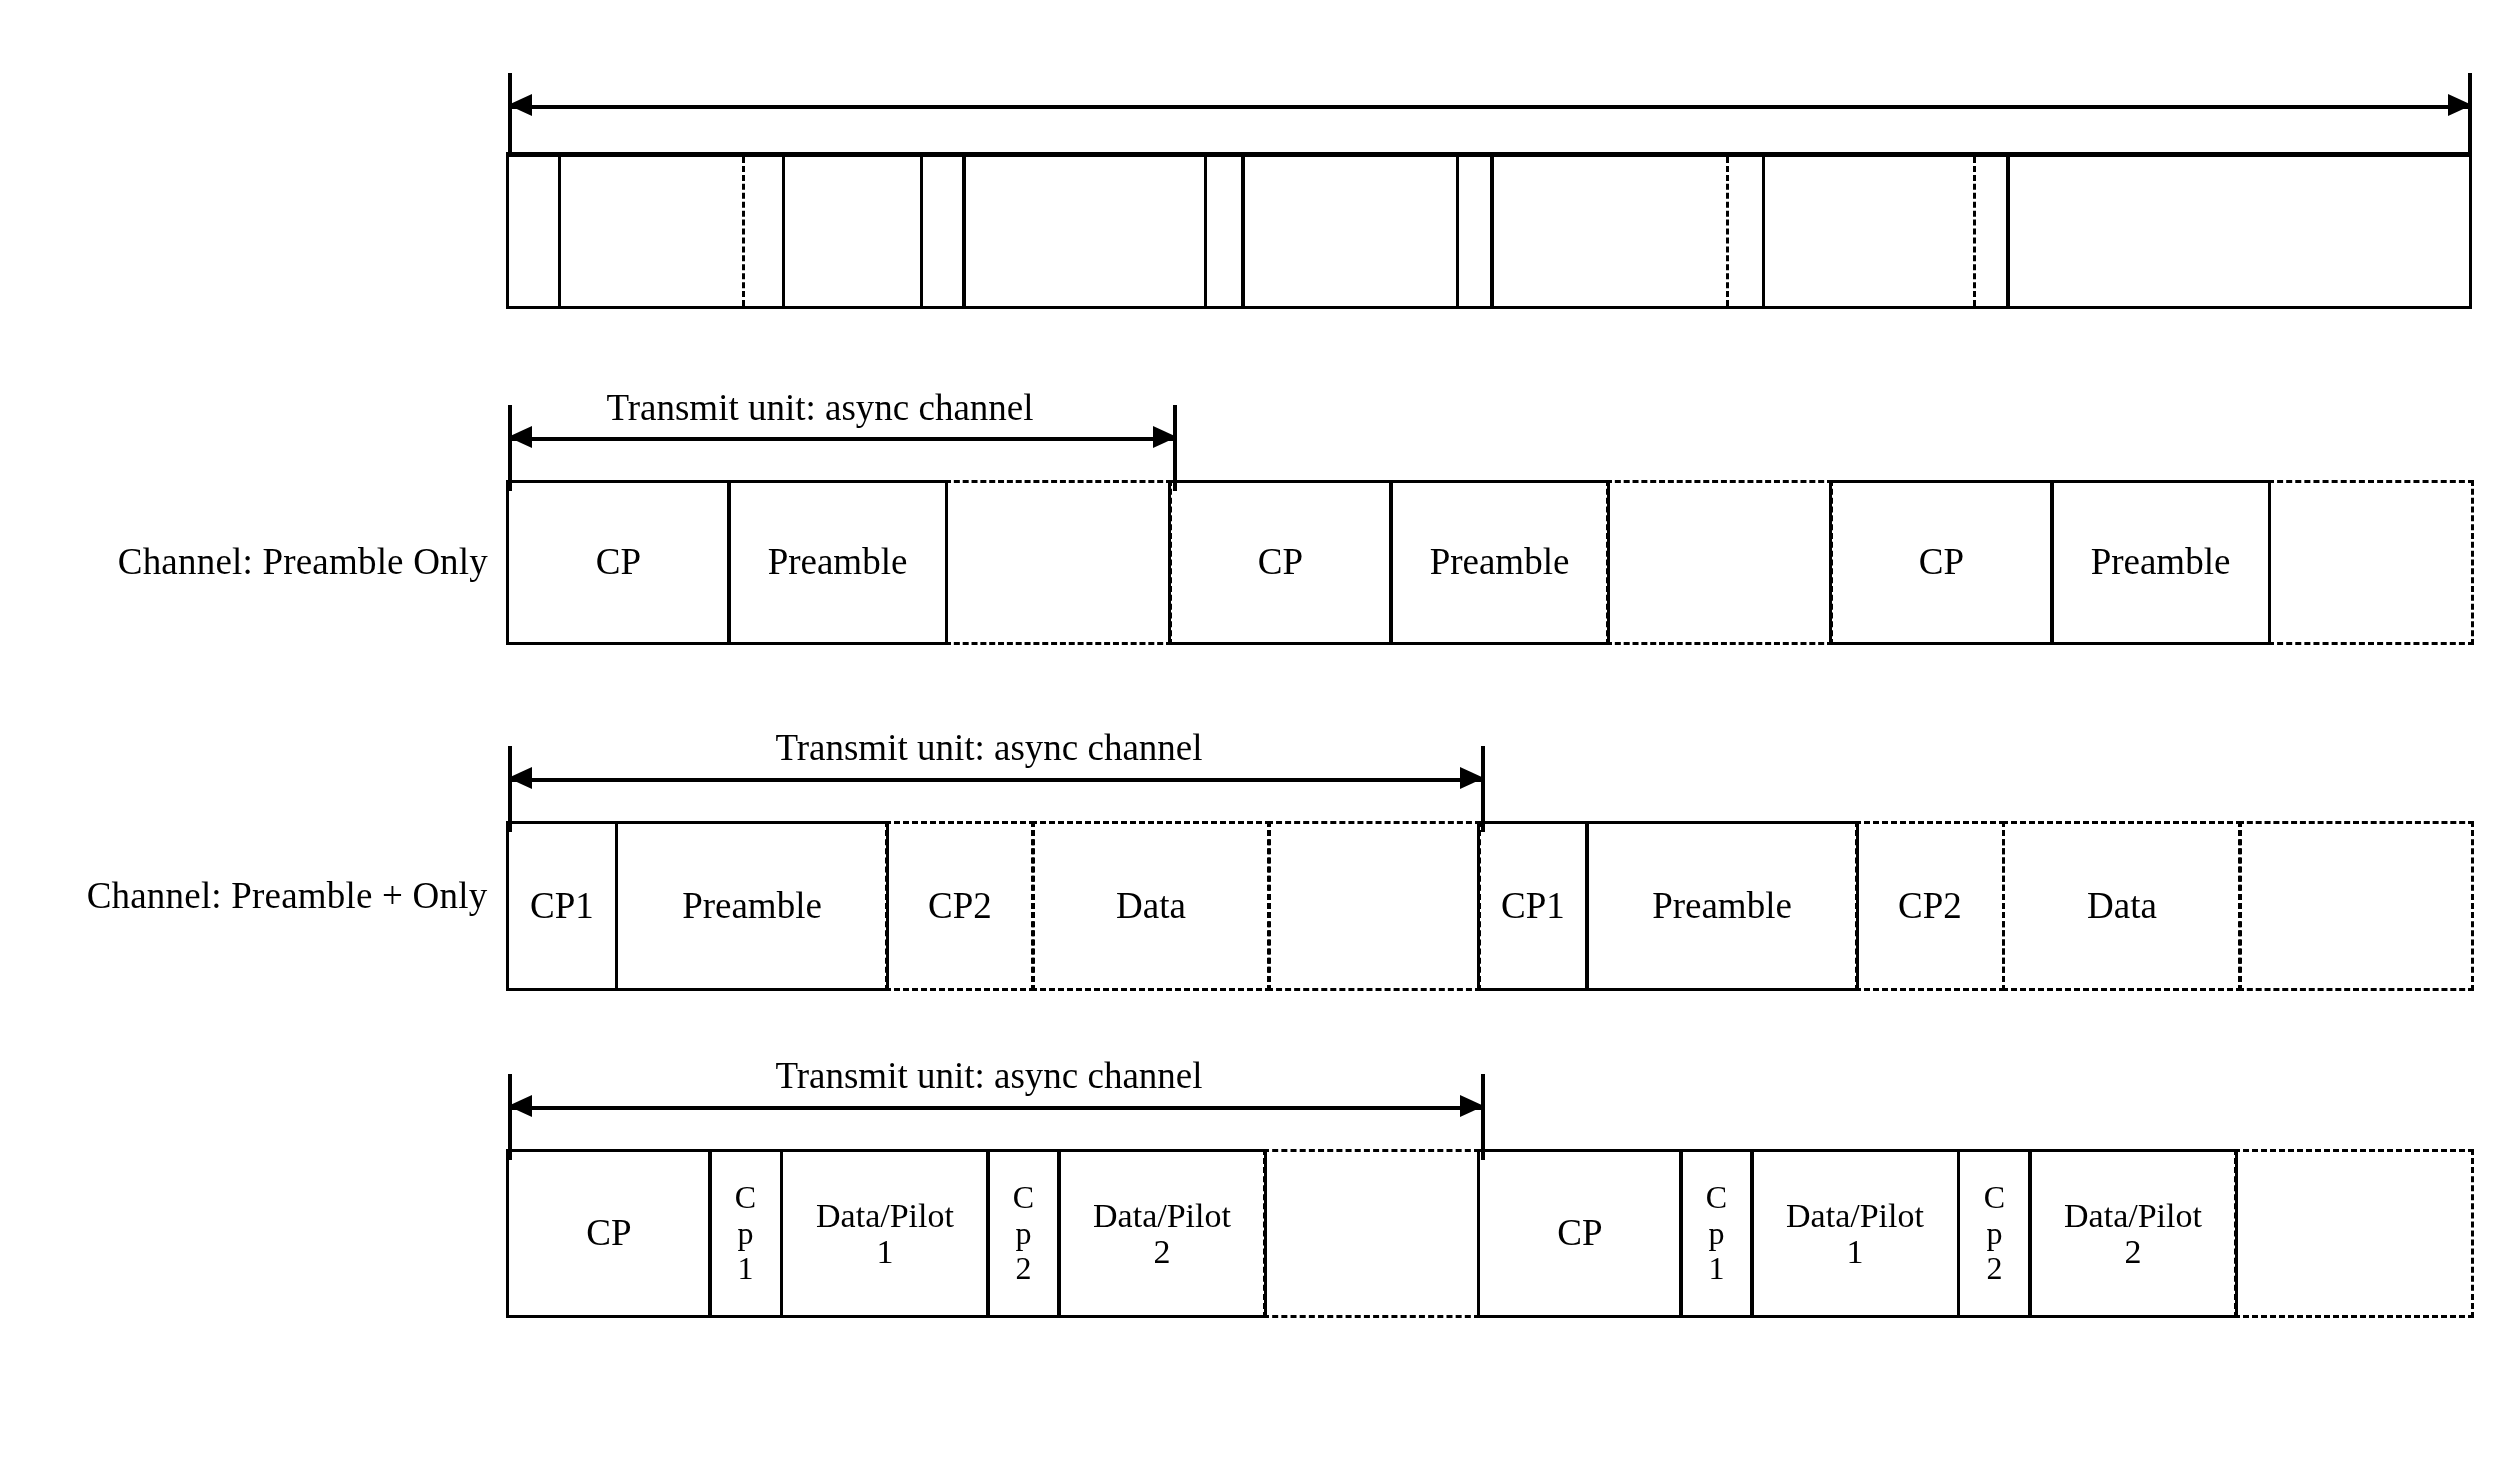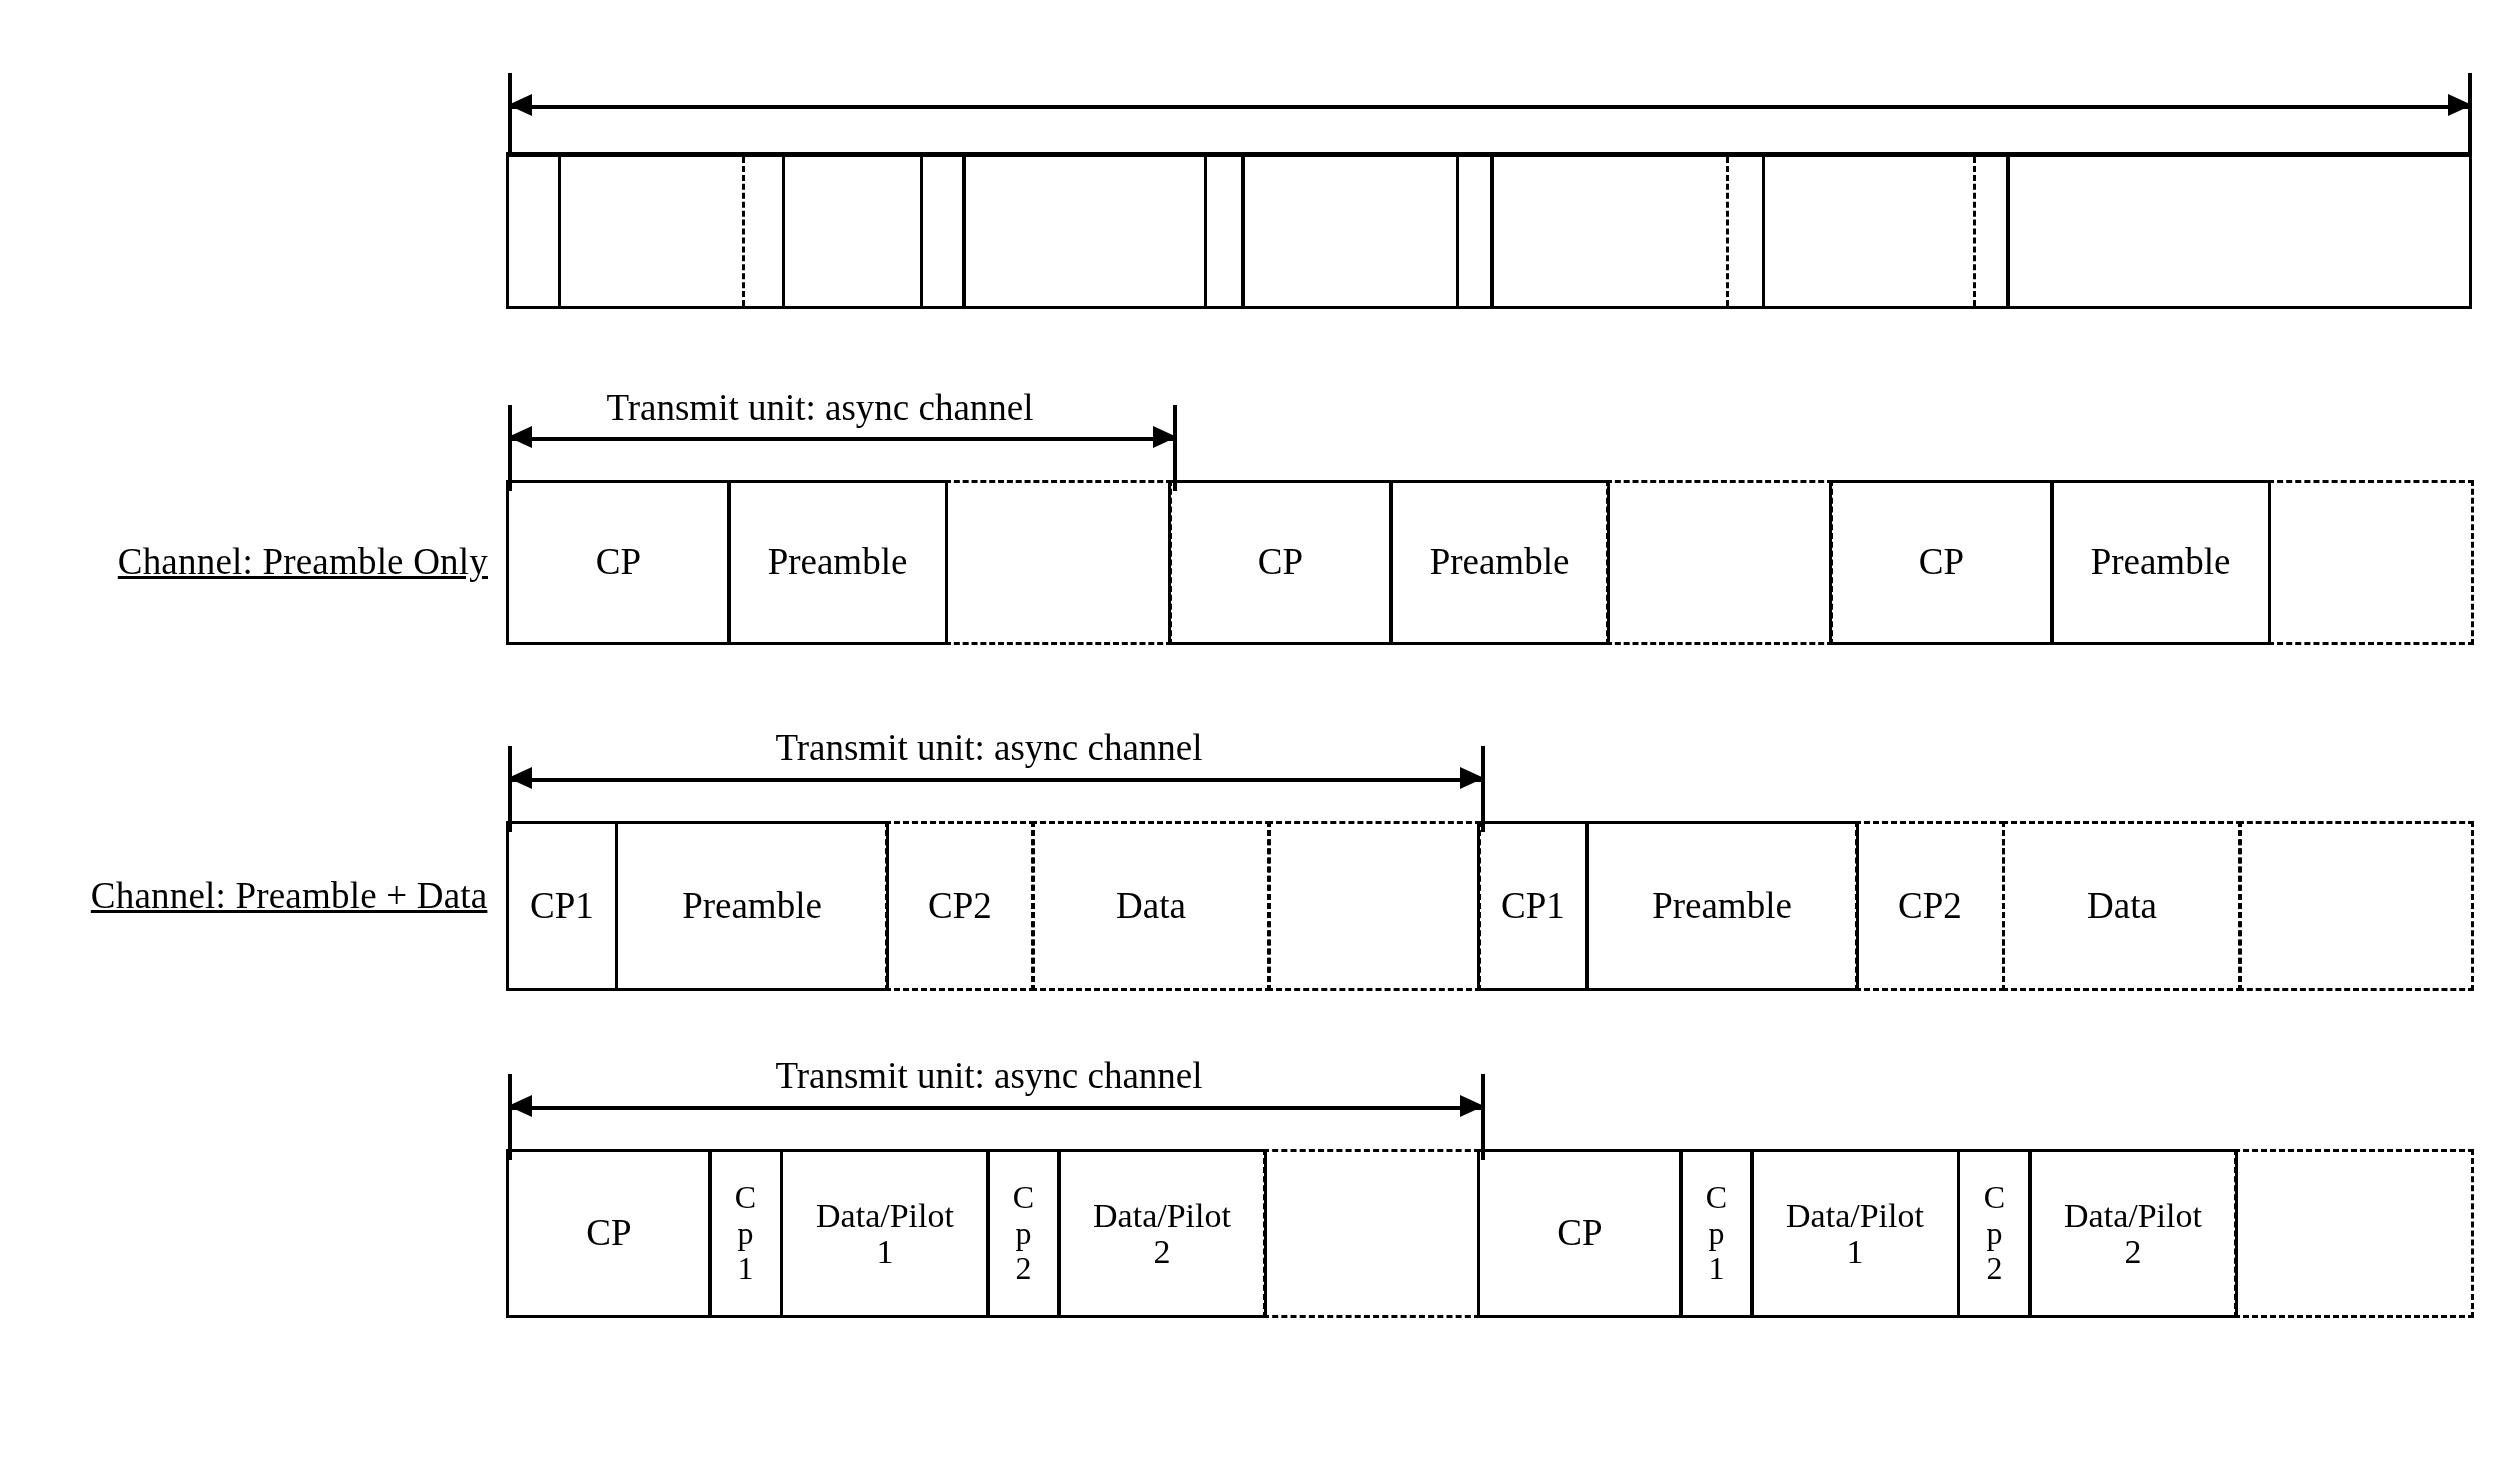--- a/index.html
+++ b/index.html
@@ -25,21 +25,20 @@
 
   
   .row-label {
     position: absolute;
     text-align: right;
     font-size: 37px;
     line-height: 1;
     white-space: nowrap;
     letter-spacing: 0.2px;
     color: #000;
-    text-decoration: underline;
   }
 
   
   .measure {
     position: absolute;
     height: 0;
   }
   .measure .ml {
     position: absolute;
     left: 0; right: 0;
@@ -193,21 +192,21 @@
       <span class="cell-text"></span></div>
 
     <div class="cell solid" style="left:1323px; width:225px;">
       <span class="cell-text">CP</span></div>
     <div class="cell solid" style="left:1544px; width:221px;">
       <span class="cell-text">Preamble</span></div>
     <div class="cell dashed" style="left:1762px; width:206px;">
       <span class="cell-text"></span></div>
   </div>
 
-  <div class="row-label" style="left:9.4px; top:877px; width:478px;">Channel: Preamble + Data</div>
+  <div class="row-label" style="left:9.4px; top:877px; width:478px;">Channel: Preamble + Only</div>
 
   <div class="measure-label" style="left:511px; top:729px; width:956px; text-align:center;">Transmit unit: async channel</div>
 
   <div class="tick" style="left:508px; top:746px; height:86px;"></div>
   <div class="tick" style="left:1481px; top:746px; height:86px;"></div>
 
   <div class="measure" style="left:508px; top:778px; width:976px;">
     <div class="ml"></div>
     <div class="cap-l"></div>
     <div class="cap-r"></div>

